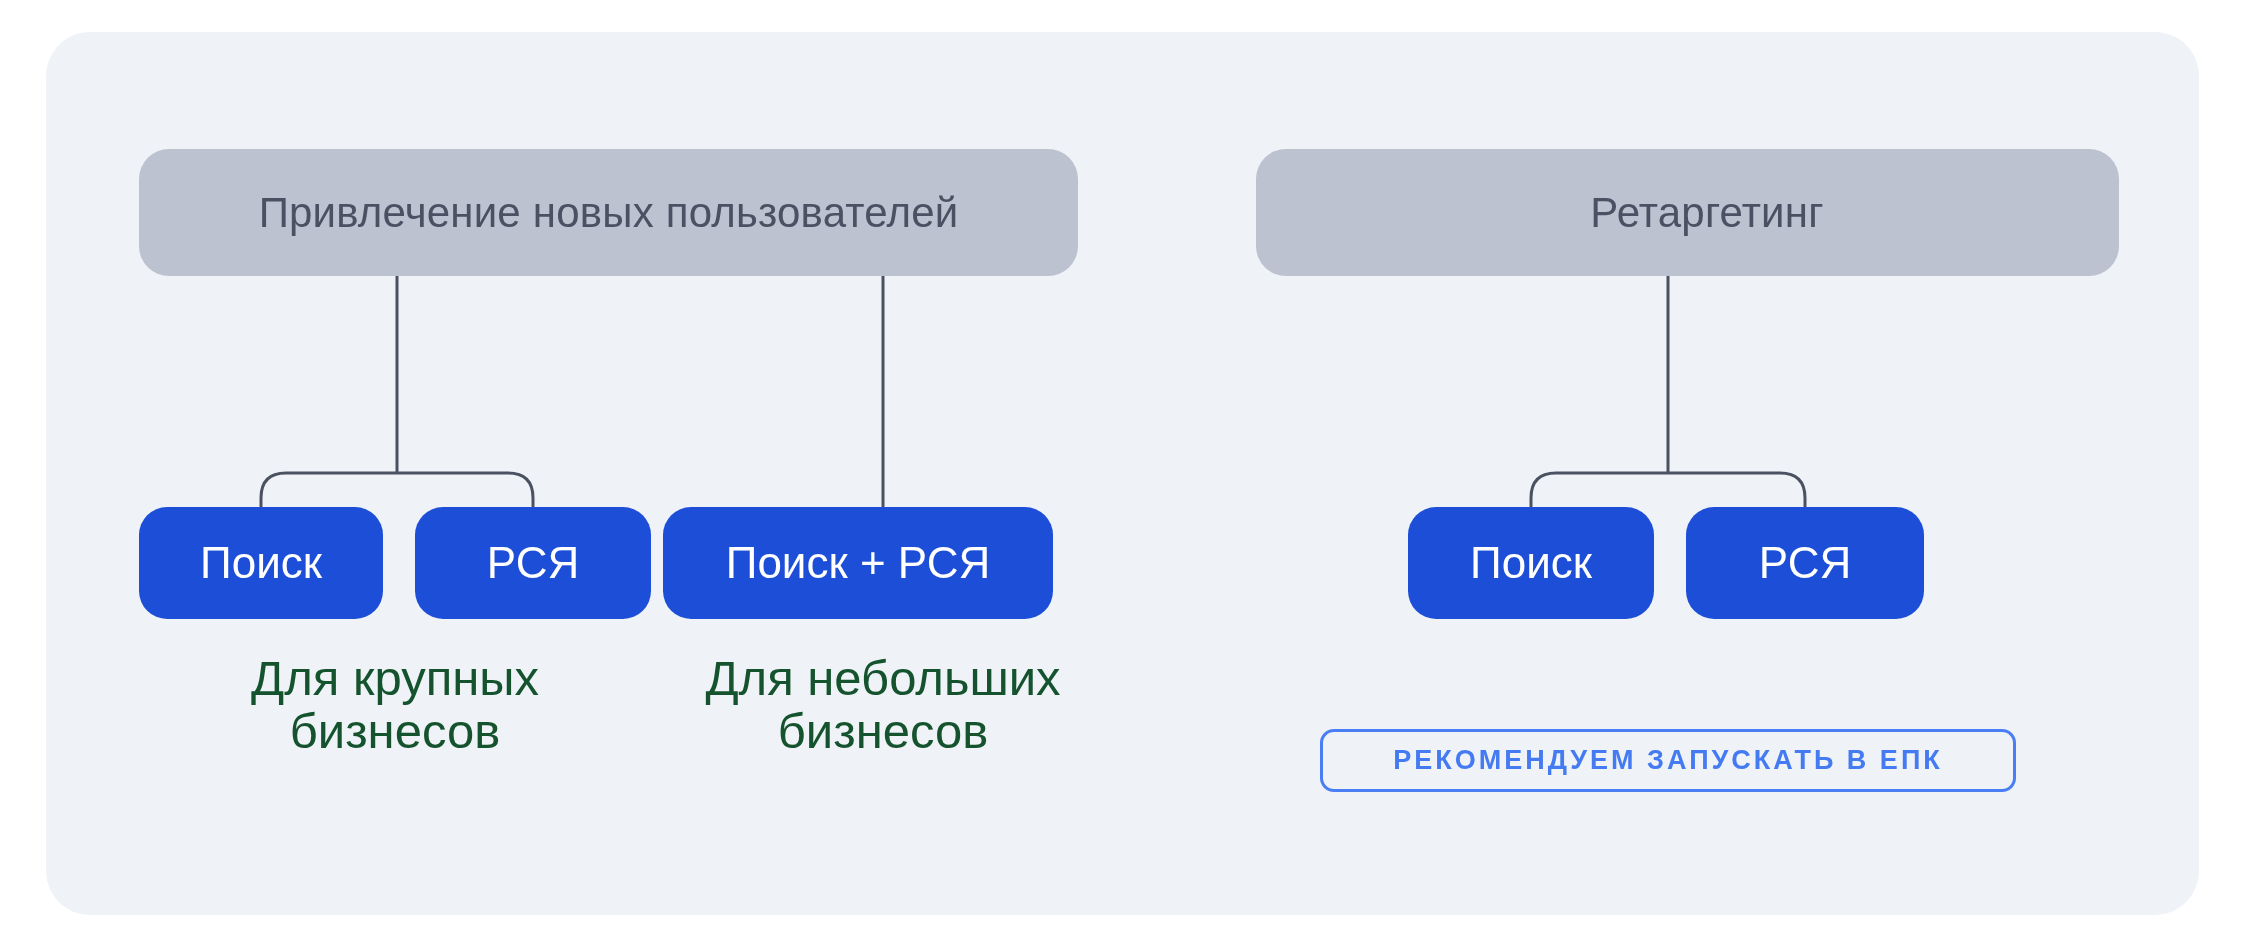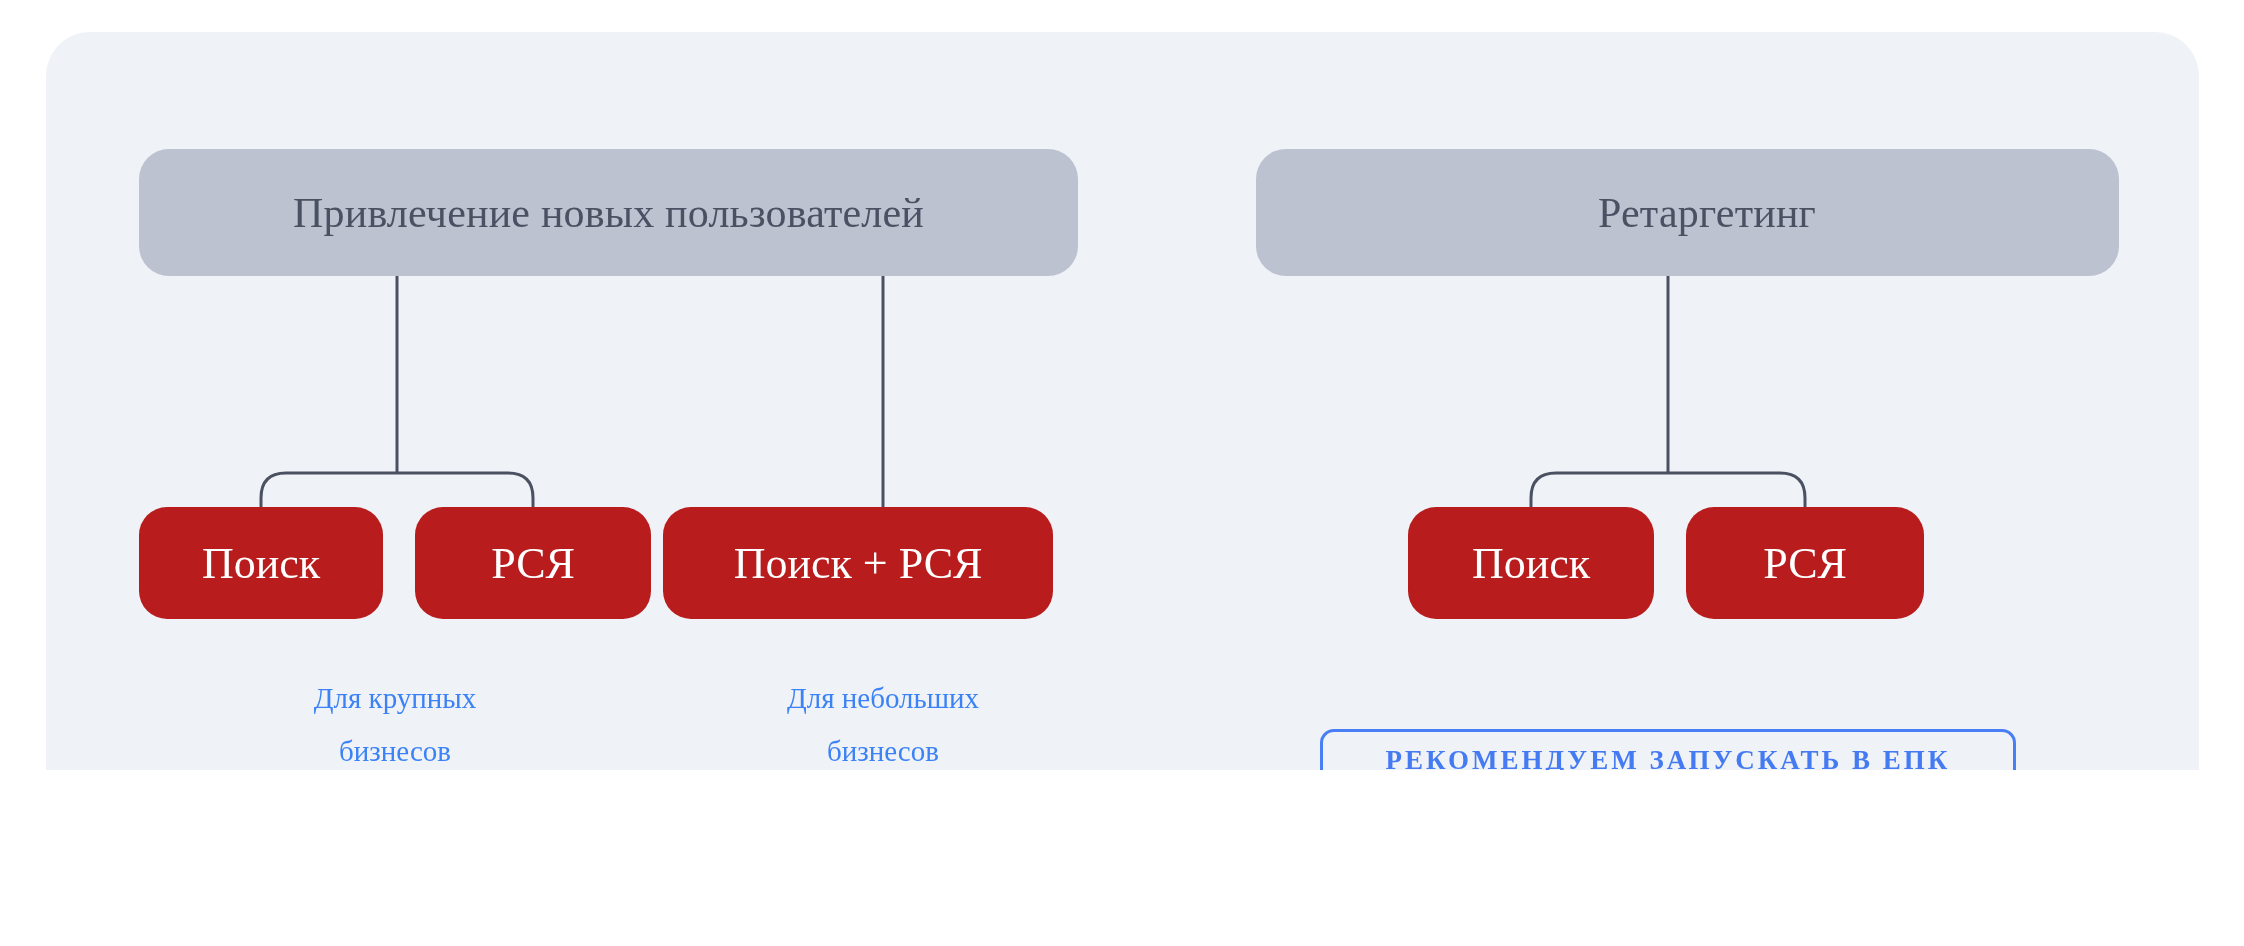--- a/index.html
+++ b/index.html
@@ -1,49 +1,49 @@
 <!DOCTYPE html>
 <html lang="ru"><head>
 <meta charset="utf-8">
 <style>
   html,body { margin:0; padding:0; background:#ffffff; }
   body { font-family:"Liberation Sans","DejaVu Sans",sans-serif; }
   .page {
-    position:relative; width:2244px; height:770px; background:#ffffff; overflow:hidden;font-family:Liberation Serif, serif;
+    position:relative; width:2244px; height:946px; background:#ffffff; overflow:hidden;
   }
   .panel {
     position:absolute; left:46px; top:32px; width:2153px; height:883px;
     background:#eff2f7; border-radius:44px;
   }
   .connectors {
     position:absolute; left:0; top:0; width:2244px; height:946px; pointer-events:none;
   }
   .header-box {
     position:absolute; top:149px; height:127px;
     background:#bcc2d0; border-radius:30px;
     display:flex; align-items:center; justify-content:center;
     font-size:42px; color:#4a5162; letter-spacing:0.2px; white-space:nowrap;
   }
   #header-left  { left:139px;  width:939px; }
   #header-right { left:1256px; width:824px;padding-left:39px; }
   .node {
     position:absolute; top:507px; height:112px;
-    background:#b91c1c; border-radius:28px;
+    background:#1d4ed8; border-radius:28px;
     display:flex; align-items:center; justify-content:center;
     font-size:44px; color:#ffffff; white-space:nowrap;
   }
   #node-search-a { left:139px;  width:244px; }
   #node-rsya-a   { left:415px;  width:236px; }
   #node-combo    { left:663px;  width:390px; }
   #node-search-b { left:1408px; width:246px; }
   #node-rsya-b   { left:1686px; width:238px; }
   .caption {
-    position:absolute; top:672px; transform:translateX(-50%);
-    text-align:center; font-size:29px; line-height:53px;
-    color:#3b82f6; white-space:pre-line;
+    position:absolute; top:652px; transform:translateX(-50%);
+    text-align:center; font-size:49px; line-height:53px;
+    color:#14532d; white-space:pre-line;
   }
   #caption-large { left:395px; }
   #caption-small { left:883px; }
   .badge {
     position:absolute; left:1320px; top:694px; width:696px; height:63px;
     box-sizing:border-box; border:3.5px solid #4a7ef5; border-radius:14px;
     display:flex; align-items:center; justify-content:center;
     font-size:27px; font-weight:700; letter-spacing:3px; color:#447af2;
     white-space:nowrap;
     margin-top:35px;

